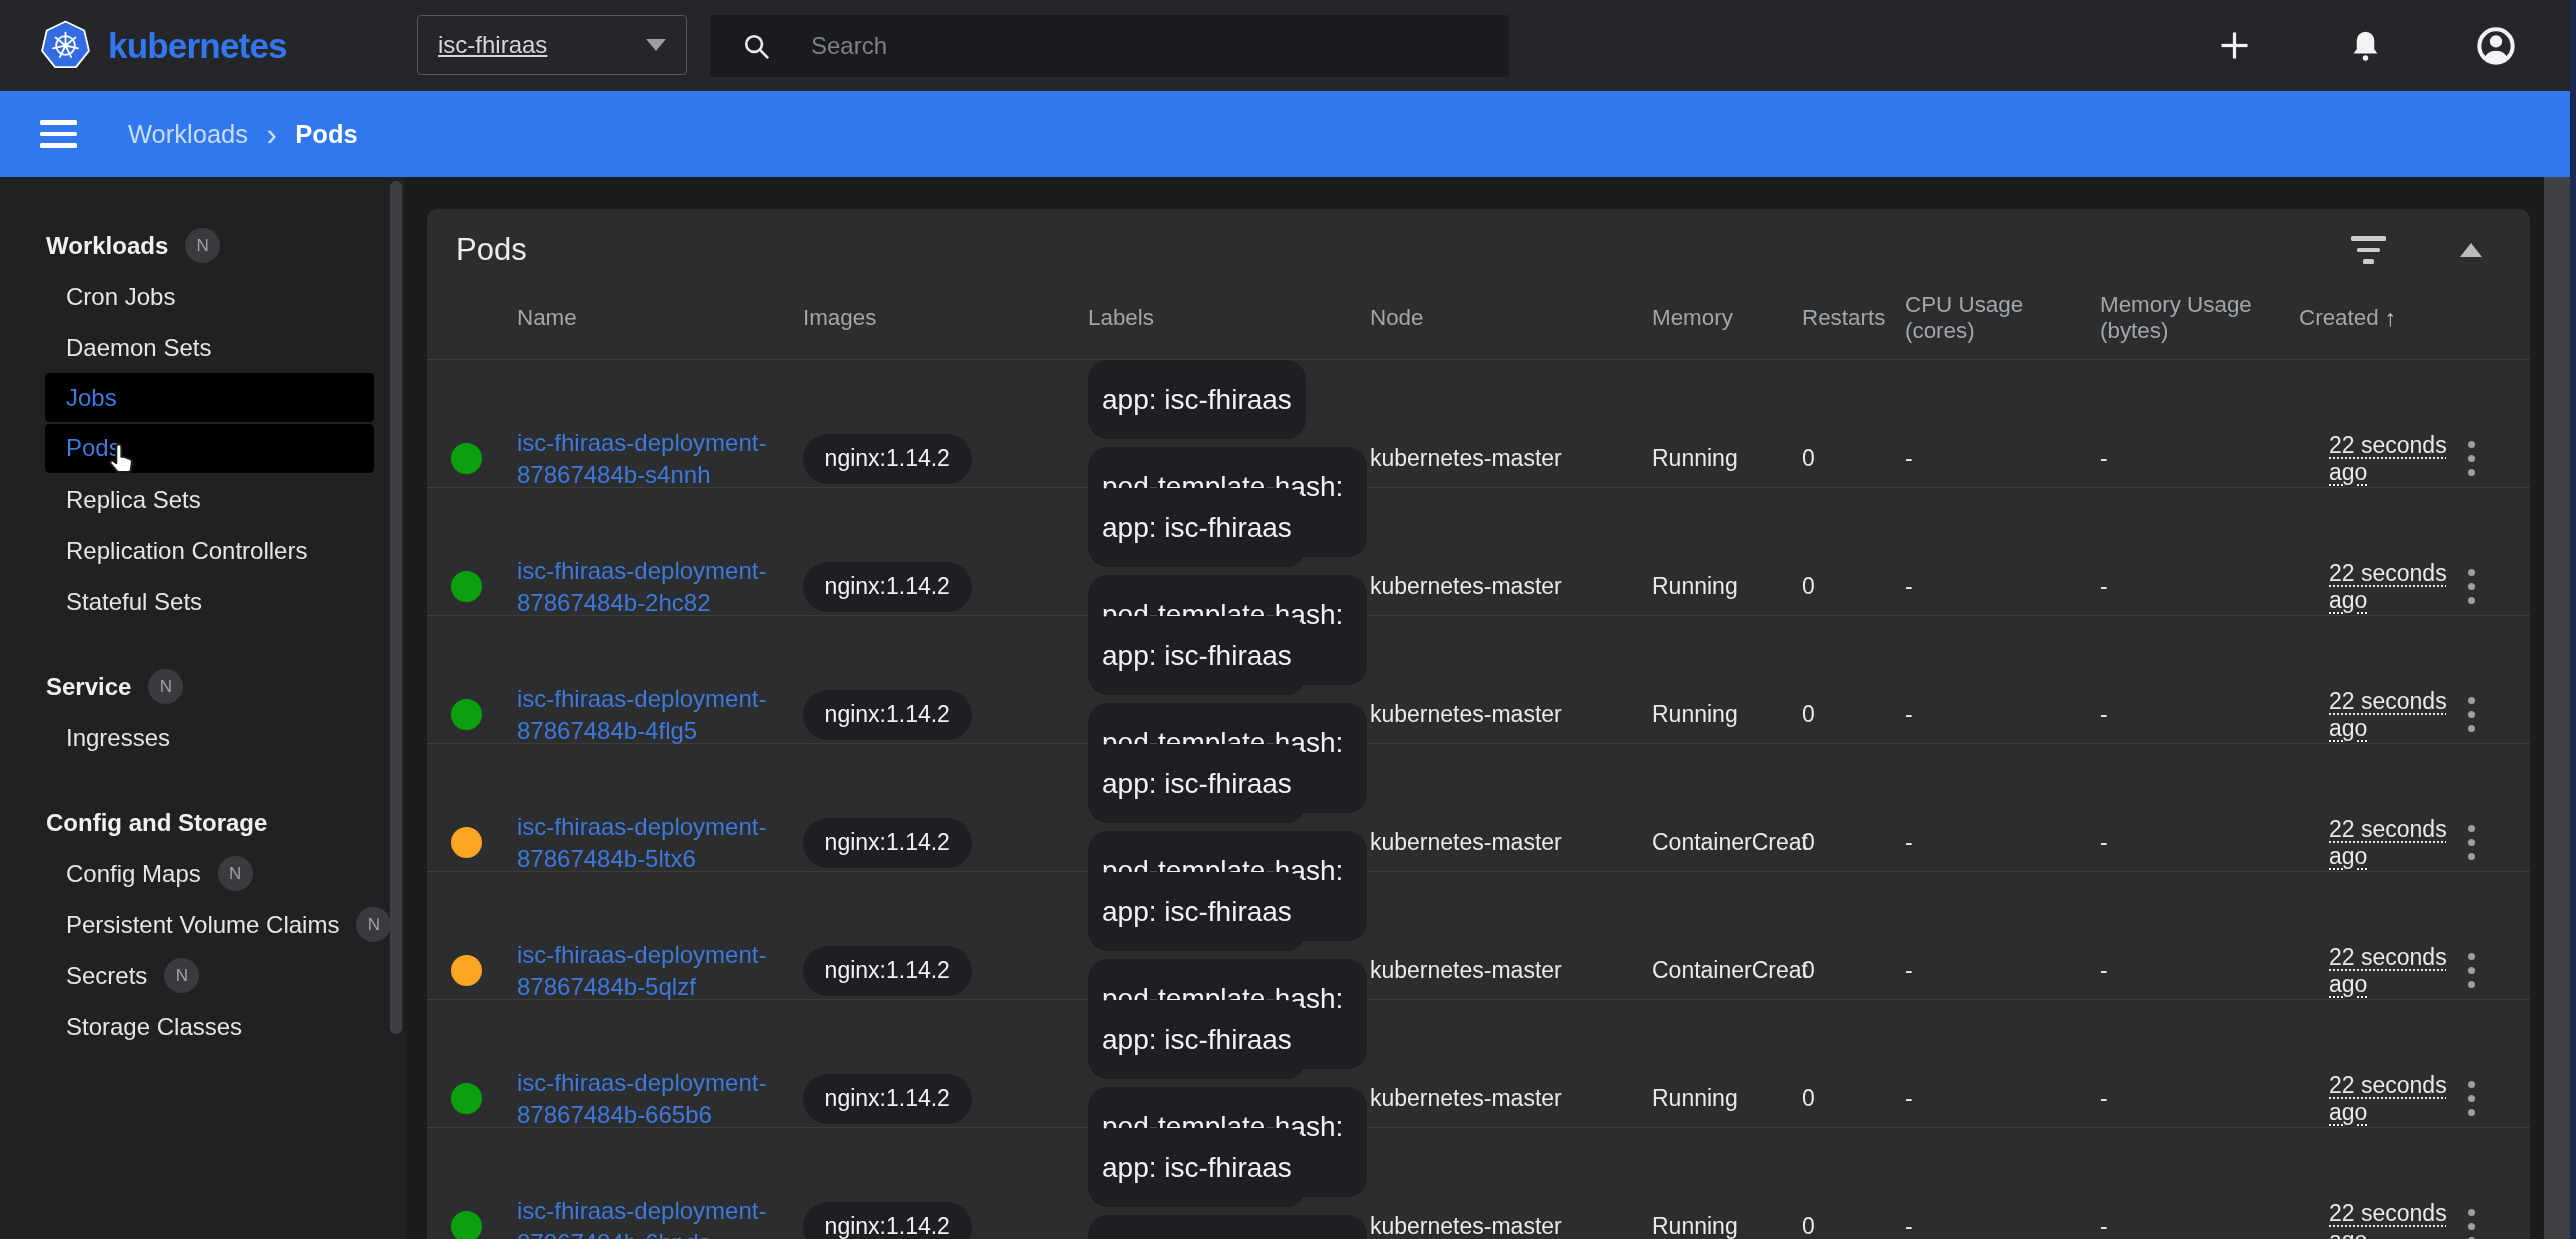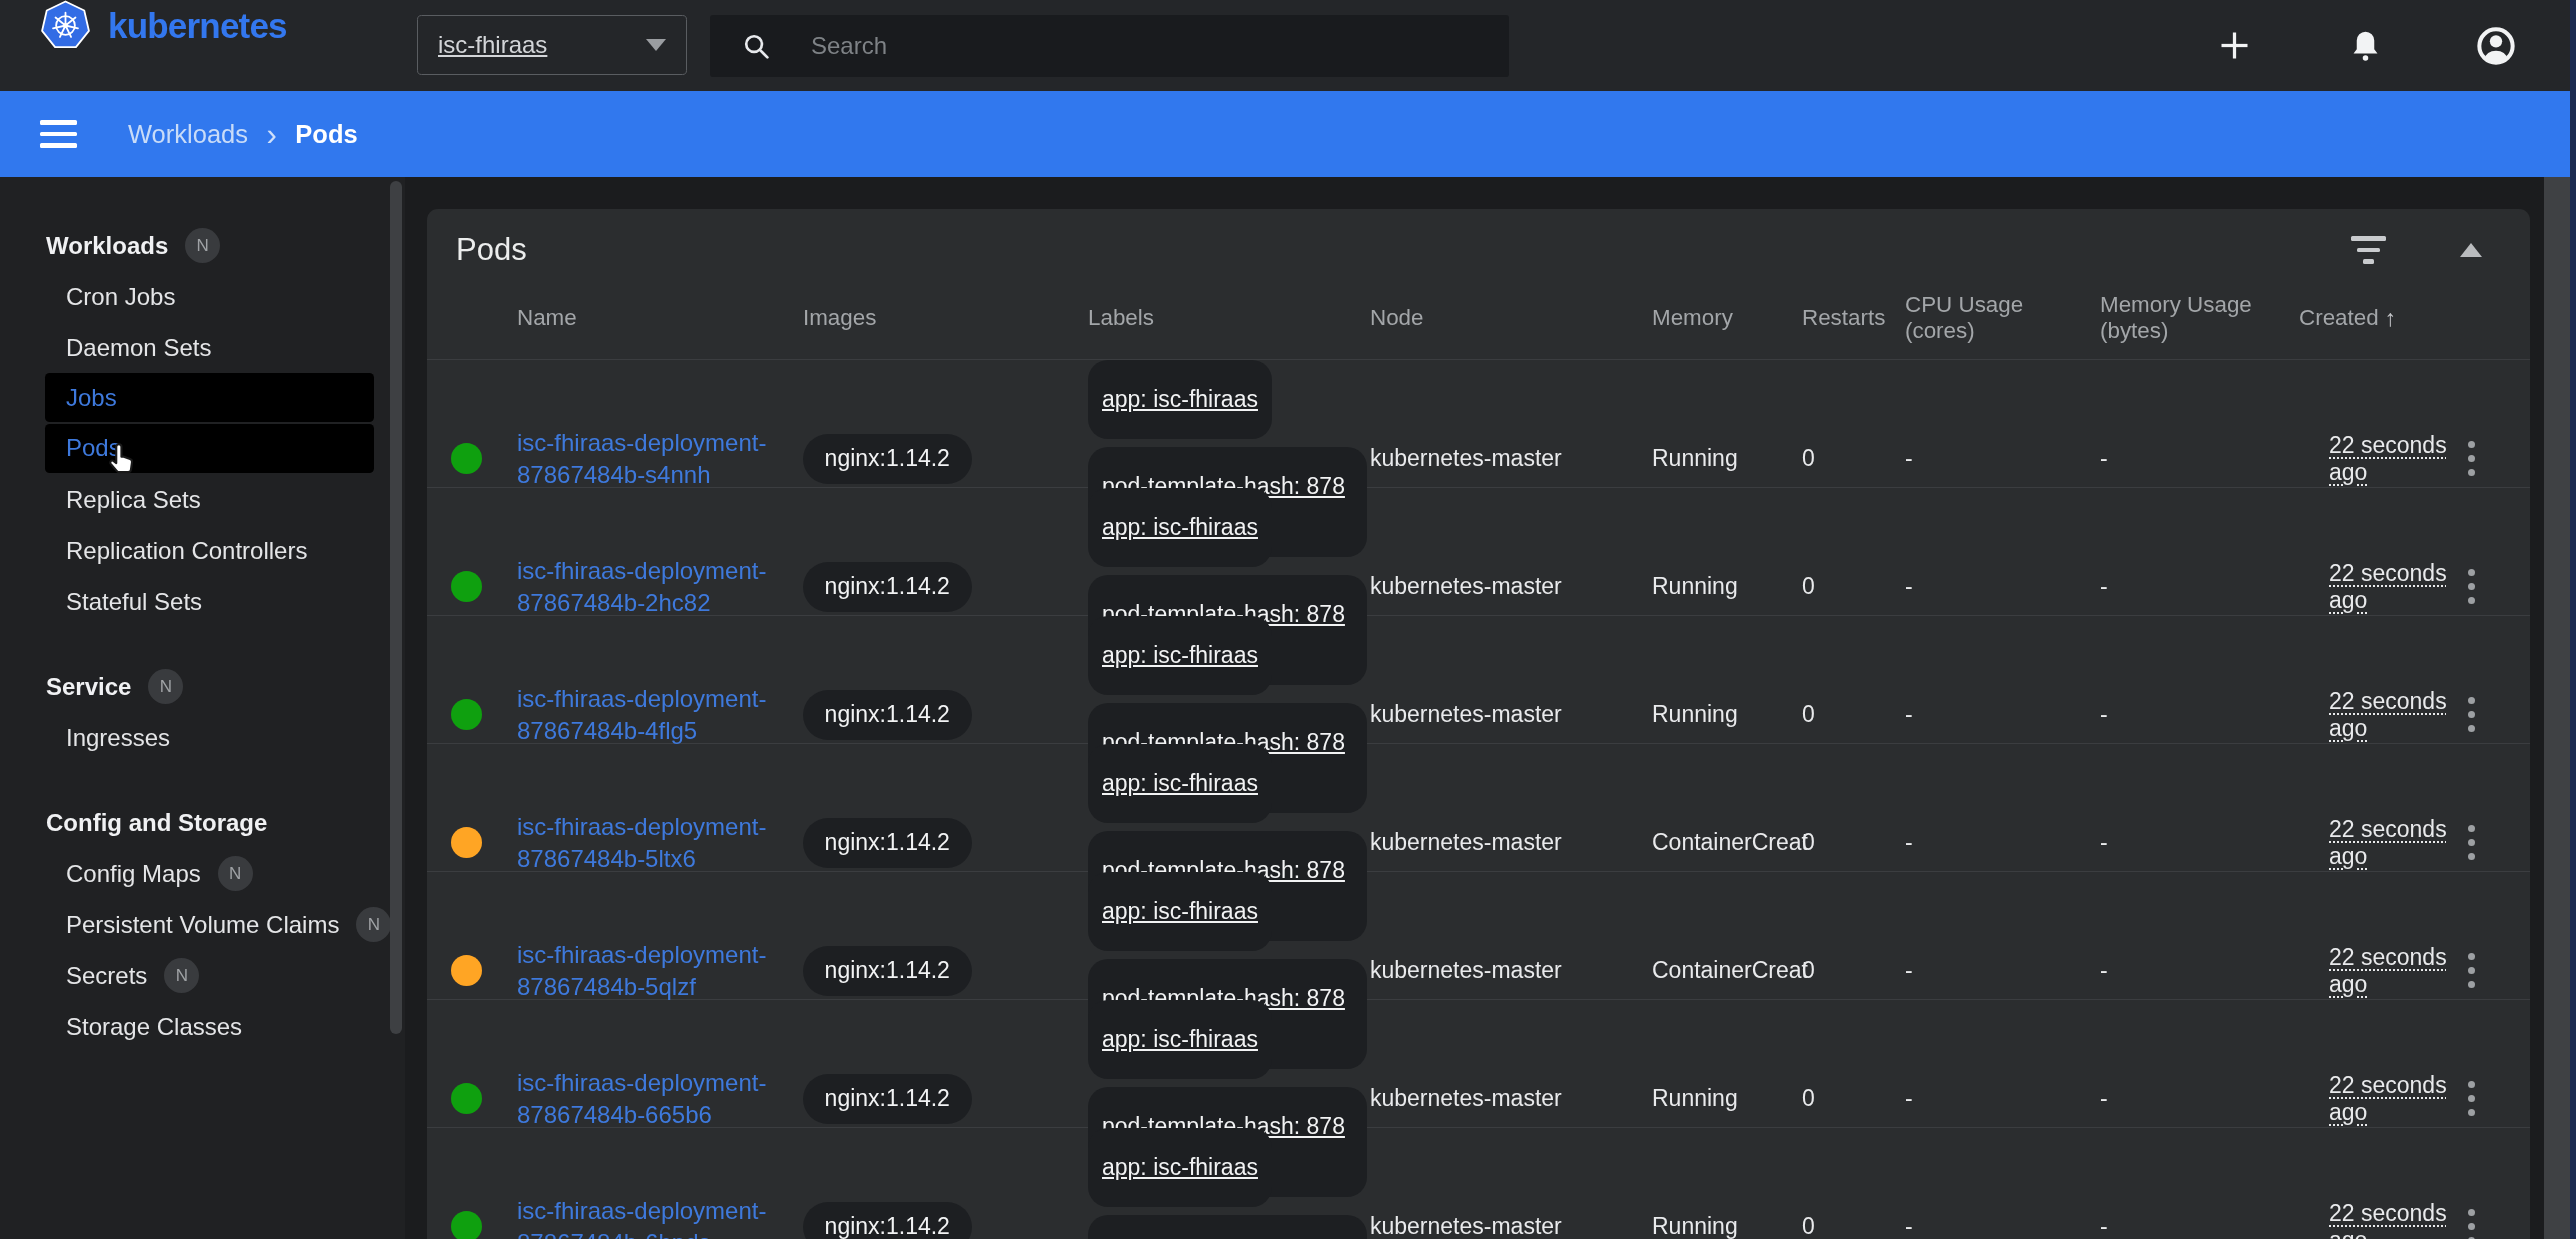--- a/index.html
+++ b/index.html
@@ -1,21 +1,21 @@
 <!DOCTYPE html>
 <html style="font-size:12.3px"><head>
 <meta charset="utf-8">
 <style>
   * { margin:0; padding:0; box-sizing:border-box; }
   html,body { background:#141517; }
   body { font-family:"Liberation Sans","DejaVu Sans",sans-serif; color:#e9eaec; }
   .app { position:relative; width:2576px; height:1239px; overflow:hidden; background:#1b1c1e; }
 
   
-  .topbar { position:absolute; left:0; top:0; width:2570px; height:91px; background:#242629; display:flex; align-items:flex-start; }
+  .topbar { position:absolute; left:0; top:0; width:2570px; height:91px; background:#242629; display:flex; align-items:center; }
   .logo-wrap { display:flex; align-items:center; gap:17px; margin-left:40px; }
   .logo-svg { width:51px; height:51px; }
   .wordmark { font-size:35px; font-weight:700; color:#3377ee; letter-spacing:-0.8px; }
   .ns-select { position:absolute; left:417px; top:15.4px; width:270px; height:60px; border:0.8px solid #5a5d61; border-radius:4.6px;
     display:flex; align-items:center; padding:0 20px; color:#d3d5d8; font-size:24px; background:transparent;text-decoration:underline; }
   .ns-caret { margin-left:auto; width:0; height:0; border-left:10px solid transparent; border-right:10px solid transparent; border-top:12.3px solid #9a9da1; }
   .searchbox { position:absolute; left:710px; top:15.4px; width:799px; height:62px; background:#191b1e; border-radius:3.1px; display:flex; align-items:center; }
   .search-icon { margin-left:32px; width:29px; height:29px; }
   .search-ph { margin-left:40px; font-size:24px; color:#7e8286; }
   .top-actions { position:absolute; right:54px; top:0; height:91px; display:flex; align-items:center; gap:91px; }
@@ -58,22 +58,22 @@
   .th-sort { display:flex; align-items:center; gap:6.2px; }
   .sort-arrow { font-size:23px; color:#c3c5c8; }
   .trow { height:128px; border-bottom:0.8px solid #3b3d40; font-size:23px; color:#e9eaec; }
   .dot-cell { padding-left:24px; }
   .dot { display:block; width:31px; height:31px; border-radius:50%; }
   .dot[data-status="green"] { background:#0fa00f; }
   .dot[data-status="orange"] { background:#ffa524; }
   .name-link { display:block; width:266px; color:#3e79dc; font-size:24px; line-height:32px; text-decoration:none; cursor:pointer; }
   .img-chip { display:inline-flex; background:#1d1f22; border-radius:26px; padding:11.6px 21.6px; font-size:23px; color:#f2f3f4; }
   .labels-cell { display:flex; flex-direction:column; align-items:flex-start; gap:7.7px; }
-  .lbl-chip { display:inline-block; background:#1d1f22; border-radius:20px; padding:24px 14px; font-size:23px; line-height:31px;
-    color:#f2f3f4; max-width:279px; word-break:break-all;text-decoration:underline; }
+  .lbl-chip { display:inline-block; background:#1d1f22; border-radius:20px; padding:24px 14px; font-size:28px; line-height:31px;
+    color:#f2f3f4; max-width:279px; word-break:break-all; }
   .status-cell { white-space:nowrap; overflow:visible; }
   .created-cell { width:131px;margin-left:30px; }
   .created-cell span { text-decoration:underline dotted; text-underline-offset:5.4px; text-decoration-thickness:1.5px; }
   .menu-cell { display:flex; flex-direction:column; gap:7px; align-items:flex-start; padding-left:1.5px; cursor:pointer; }
   .menu-cell i { width:7px; height:7px; border-radius:50%; background:#9da0a3; }
 
   
   .page-scroll { position:absolute; left:2544px; top:177px; width:26px; height:1062px; background:#3f4144; }
   .navy-edge { position:absolute; left:2570px; top:0; width:6.2px; height:1239px; background:#1b2b50; }
 </style>

